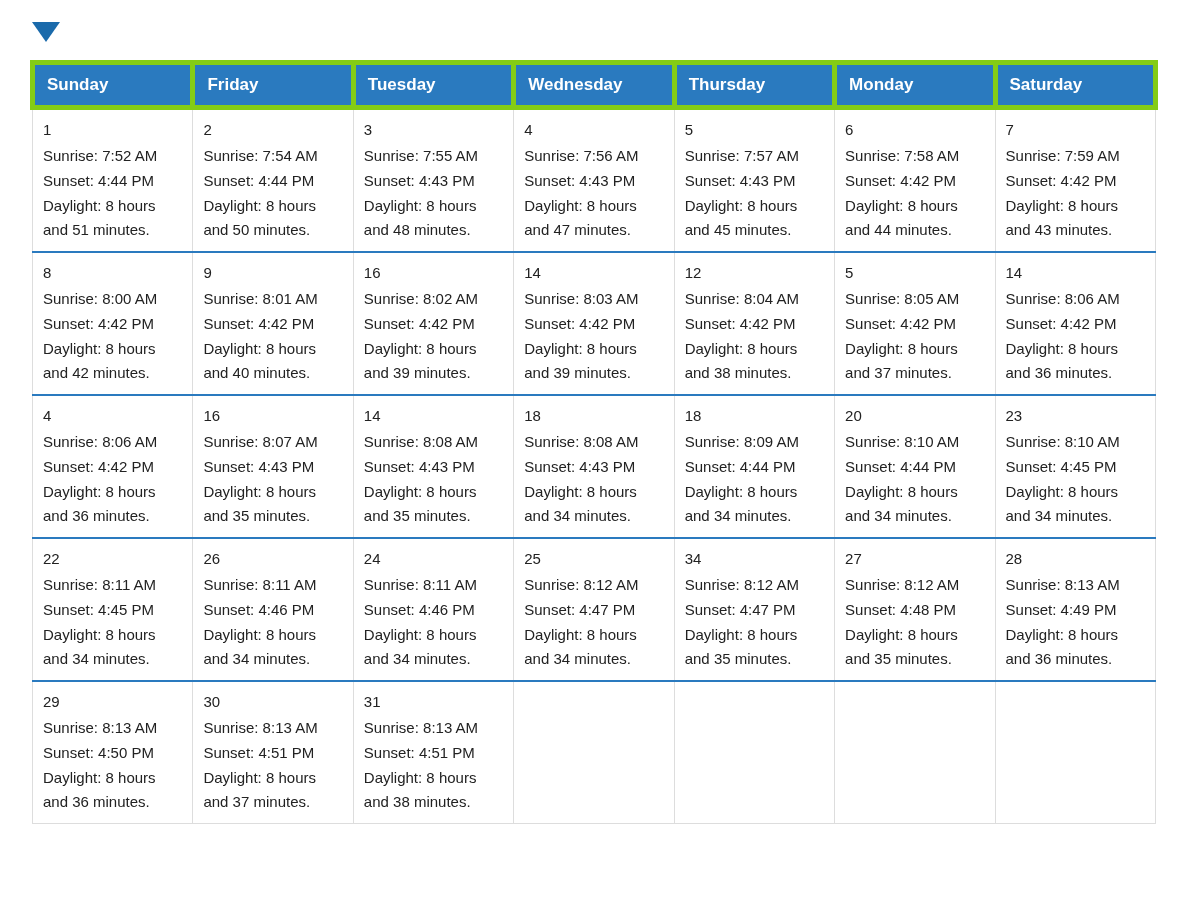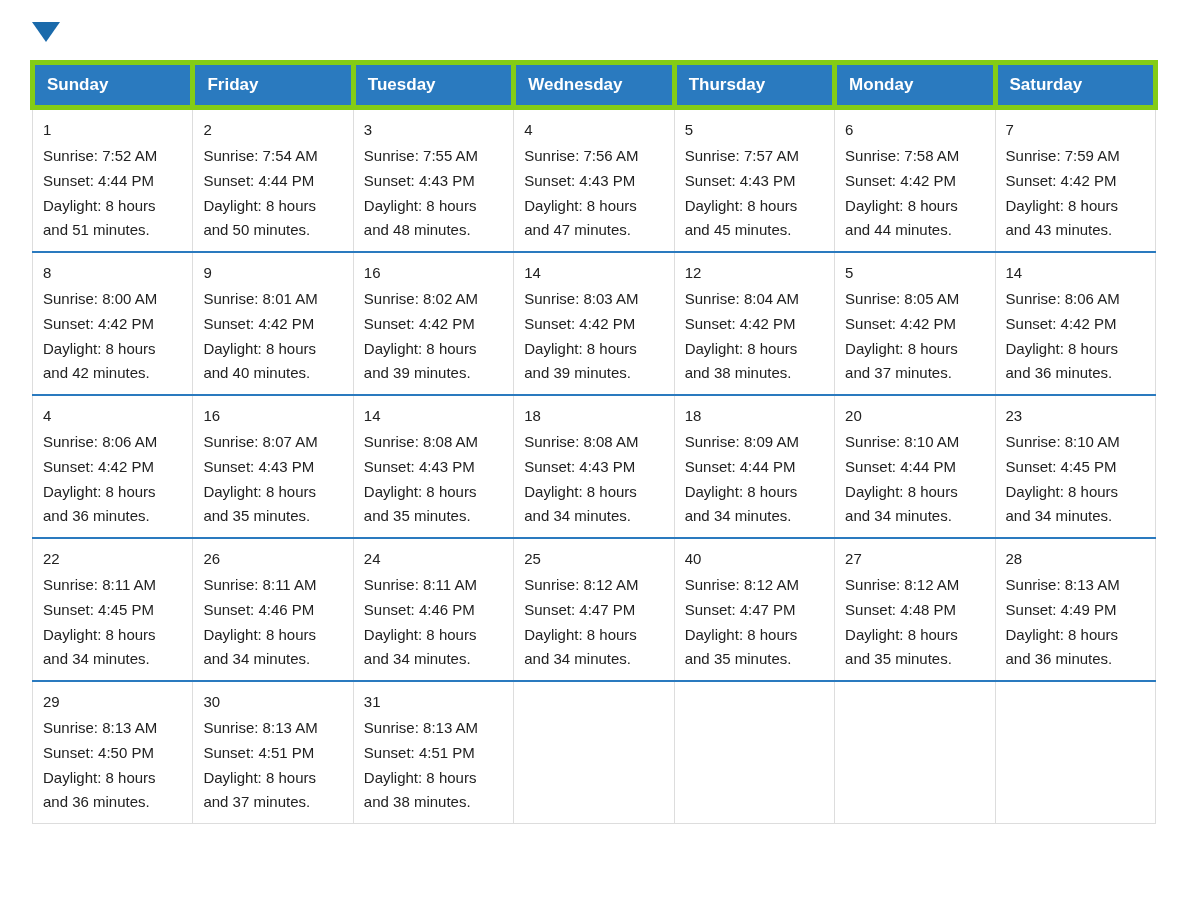--- a/index.html
+++ b/index.html
@@ -235,21 +235,21 @@
         </td>
         <td>
           <span class="day-num">24</span>
           <div class="day-info">Sunrise: 8:11 AM<br>Sunset: 4:46 PM<br>Daylight: 8 hours<br>and 34 minutes.</div>
         </td>
         <td>
           <span class="day-num">25</span>
           <div class="day-info">Sunrise: 8:12 AM<br>Sunset: 4:47 PM<br>Daylight: 8 hours<br>and 34 minutes.</div>
         </td>
         <td>
-          <span class="day-num">40</span>
+          <span class="day-num">34</span>
           <div class="day-info">Sunrise: 8:12 AM<br>Sunset: 4:47 PM<br>Daylight: 8 hours<br>and 35 minutes.</div>
         </td>
         <td>
           <span class="day-num">27</span>
           <div class="day-info">Sunrise: 8:12 AM<br>Sunset: 4:48 PM<br>Daylight: 8 hours<br>and 35 minutes.</div>
         </td>
         <td>
           <span class="day-num">28</span>
           <div class="day-info">Sunrise: 8:13 AM<br>Sunset: 4:49 PM<br>Daylight: 8 hours<br>and 36 minutes.</div>
         </td>

